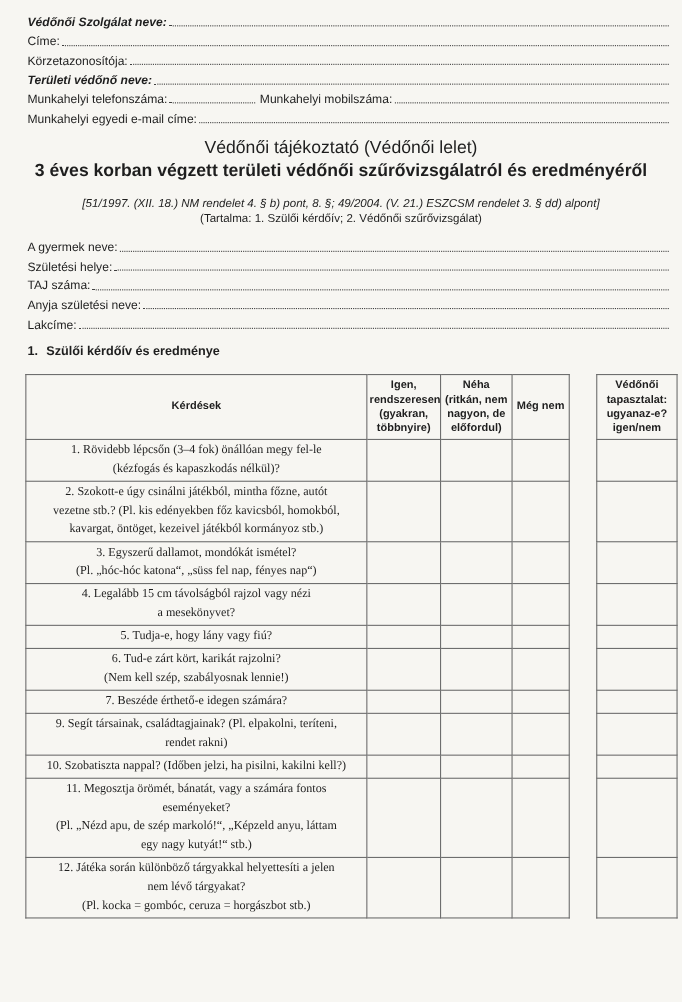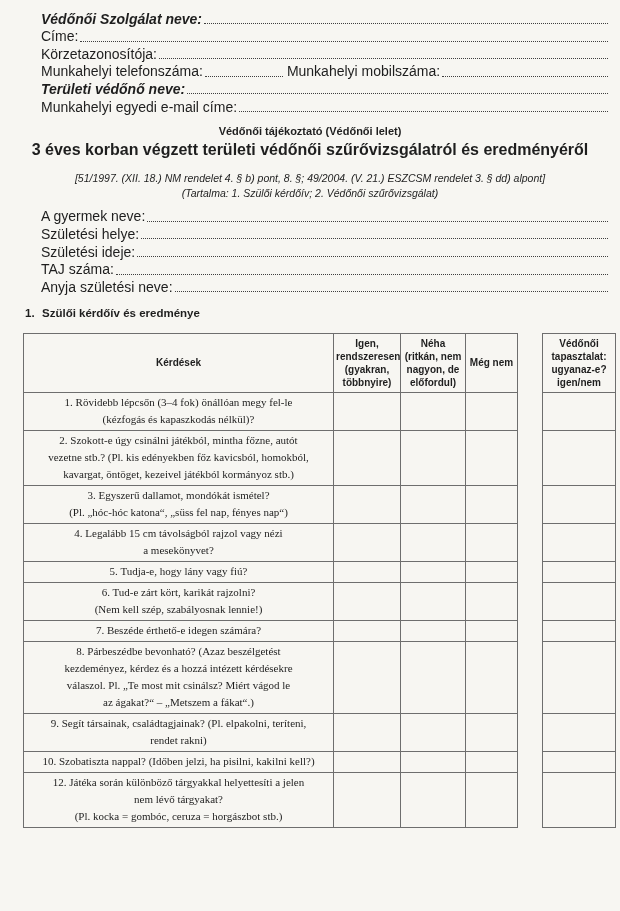--- a/index.html
+++ b/index.html
@@ -7,33 +7,33 @@
     width: 620px; height: 911px;
     background: #f7f6f2;
     font-family: "Liberation Sans", sans-serif;
     color: #1e1e1e;
     overflow: hidden;
   }
   .page { position: relative; width: 620px; height: 911px; }
 
   
   .fields { padding: 9px 12px 0 25px; }
-  .frow { display: flex; align-items: flex-end; height: 17.6px; font-size: 14px; margin-left: 16px; }
+  .frow { display: flex; align-items: flex-end; height: 17.6px; font-size: 11px; }
   .frow .lbl { white-space: nowrap; padding-right: 2px; }
   .frow .lbl.bi { font-weight: bold; font-style: italic; }
   .dots { flex: 1 1 auto; border-bottom: 1.5px dotted #3f3f3f; margin-bottom: 2.5px; min-width: 20px; }
   .dots.short { flex: 0 0 78px; }
   .frow .lbl.second { padding-left: 4px; }
 
   
   .titleblock { text-align: center; margin-top: 9px; line-height: 1.36; }
-  .t1 { font-weight: bold; font-size: 11px; }
+  .t1 { font-weight: normal; font-size: 16px; }
   .t2 { font-weight: bold; font-size: 16px; }
   .t3 { font-style: italic; font-size: 10.5px; margin-top: 11px; }
-  .t4 { font-style: italic; font-size: 10.5px; }
+  .t4 { font-size: 10.5px; }
 
   .childfields { padding-top: 7px; }
 
   
   .sect { display: flex; margin: 12px 0 0 25px; font-weight: bold; font-size: 11.5px; }
   .sect .num { width: 17px; }
 
   
   table.qt {
     border-collapse: collapse; table-layout: fixed;
@@ -64,27 +64,27 @@
     </div>
     <div class="frow">
       <span class="lbl">Címe:</span>
       <span class="dots"></span>
     </div>
     <div class="frow">
       <span class="lbl">Körzetazonosítója:</span>
       <span class="dots"></span>
     </div>
     <div class="frow">
+      <span class="lbl bi">Területi védőnő neve:</span>
+      <span class="dots"></span>
+    </div>
+    <div class="frow">
       <span class="lbl">Munkahelyi telefonszáma:</span>
       <span class="dots short"></span>
       <span class="lbl second">Munkahelyi mobilszáma:</span>
-      <span class="dots"></span>
-    </div>
-    <div class="frow">
-      <span class="lbl bi">Területi védőnő neve:</span>
       <span class="dots"></span>
     </div>
     <div class="frow">
       <span class="lbl">Munkahelyi egyedi e-mail címe:</span>
       <span class="dots"></span>
     </div>
   </div>
 
   <div class="titleblock">
     <div class="t1">Védőnői tájékoztató (Védőnői lelet)</div>
@@ -96,29 +96,29 @@
   <div class="fields childfields">
     <div class="frow">
       <span class="lbl">A gyermek neve:</span>
       <span class="dots"></span>
     </div>
     <div class="frow">
       <span class="lbl">Születési helye:</span>
       <span class="dots"></span>
     </div>
     <div class="frow">
-      <span class="lbl">Születési ideje:</span>
-      <span class="dots"></span>
-    </div>
-    <div class="frow">
       <span class="lbl">TAJ száma:</span>
       <span class="dots"></span>
     </div>
     <div class="frow">
       <span class="lbl">Anyja születési neve:</span>
+      <span class="dots"></span>
+    </div>
+    <div class="frow">
+      <span class="lbl">Lakcíme:</span>
       <span class="dots"></span>
     </div>
   </div>
 
   <div class="sect">
     <span class="num">1.</span>
     <span>Szülői kérdőív és eredménye</span>
   </div>
 
   <table class="qt">
@@ -206,41 +206,41 @@
         </tr>
         <tr>
           <td class="q">7. Beszéde érthető-e idegen számára?</td>
           <td class="a"></td>
           <td class="a"></td>
           <td class="a"></td>
           <td class="gap"></td>
           <td class="a"></td>
         </tr>
         <tr>
-          <td class="q">8. Párbeszédbe bevonható? (Azaz beszélgetést
-kezdeményez, kérdez és a hozzá intézett kérdésekre
-válaszol. Pl. „Te most mit csinálsz? Miért vágod le
-az ágakat?“ – „Metszem a fákat“.)</td>
-          <td class="a"></td>
-          <td class="a"></td>
-          <td class="a"></td>
-          <td class="gap"></td>
-          <td class="a"></td>
-        </tr>
-        <tr>
           <td class="q">9. Segít társainak, családtagjainak? (Pl. elpakolni, teríteni,
 rendet rakni)</td>
           <td class="a"></td>
           <td class="a"></td>
           <td class="a"></td>
           <td class="gap"></td>
           <td class="a"></td>
         </tr>
         <tr>
           <td class="q">10. Szobatiszta nappal? (Időben jelzi, ha pisilni, kakilni kell?)</td>
+          <td class="a"></td>
+          <td class="a"></td>
+          <td class="a"></td>
+          <td class="gap"></td>
+          <td class="a"></td>
+        </tr>
+        <tr>
+          <td class="q">11. Megosztja örömét, bánatát, vagy a számára fontos
+eseményeket?
+(Pl. „Nézd apu, de szép markoló!“, „Képzeld anyu, láttam
+egy nagy kutyát!“ stb.)</td>
           <td class="a"></td>
           <td class="a"></td>
           <td class="a"></td>
           <td class="gap"></td>
           <td class="a"></td>
         </tr>
         <tr>
           <td class="q">12. Játéka során különböző tárgyakkal helyettesíti a jelen
 nem lévő tárgyakat?
 (Pl. kocka = gombóc, ceruza = horgászbot stb.)</td>

